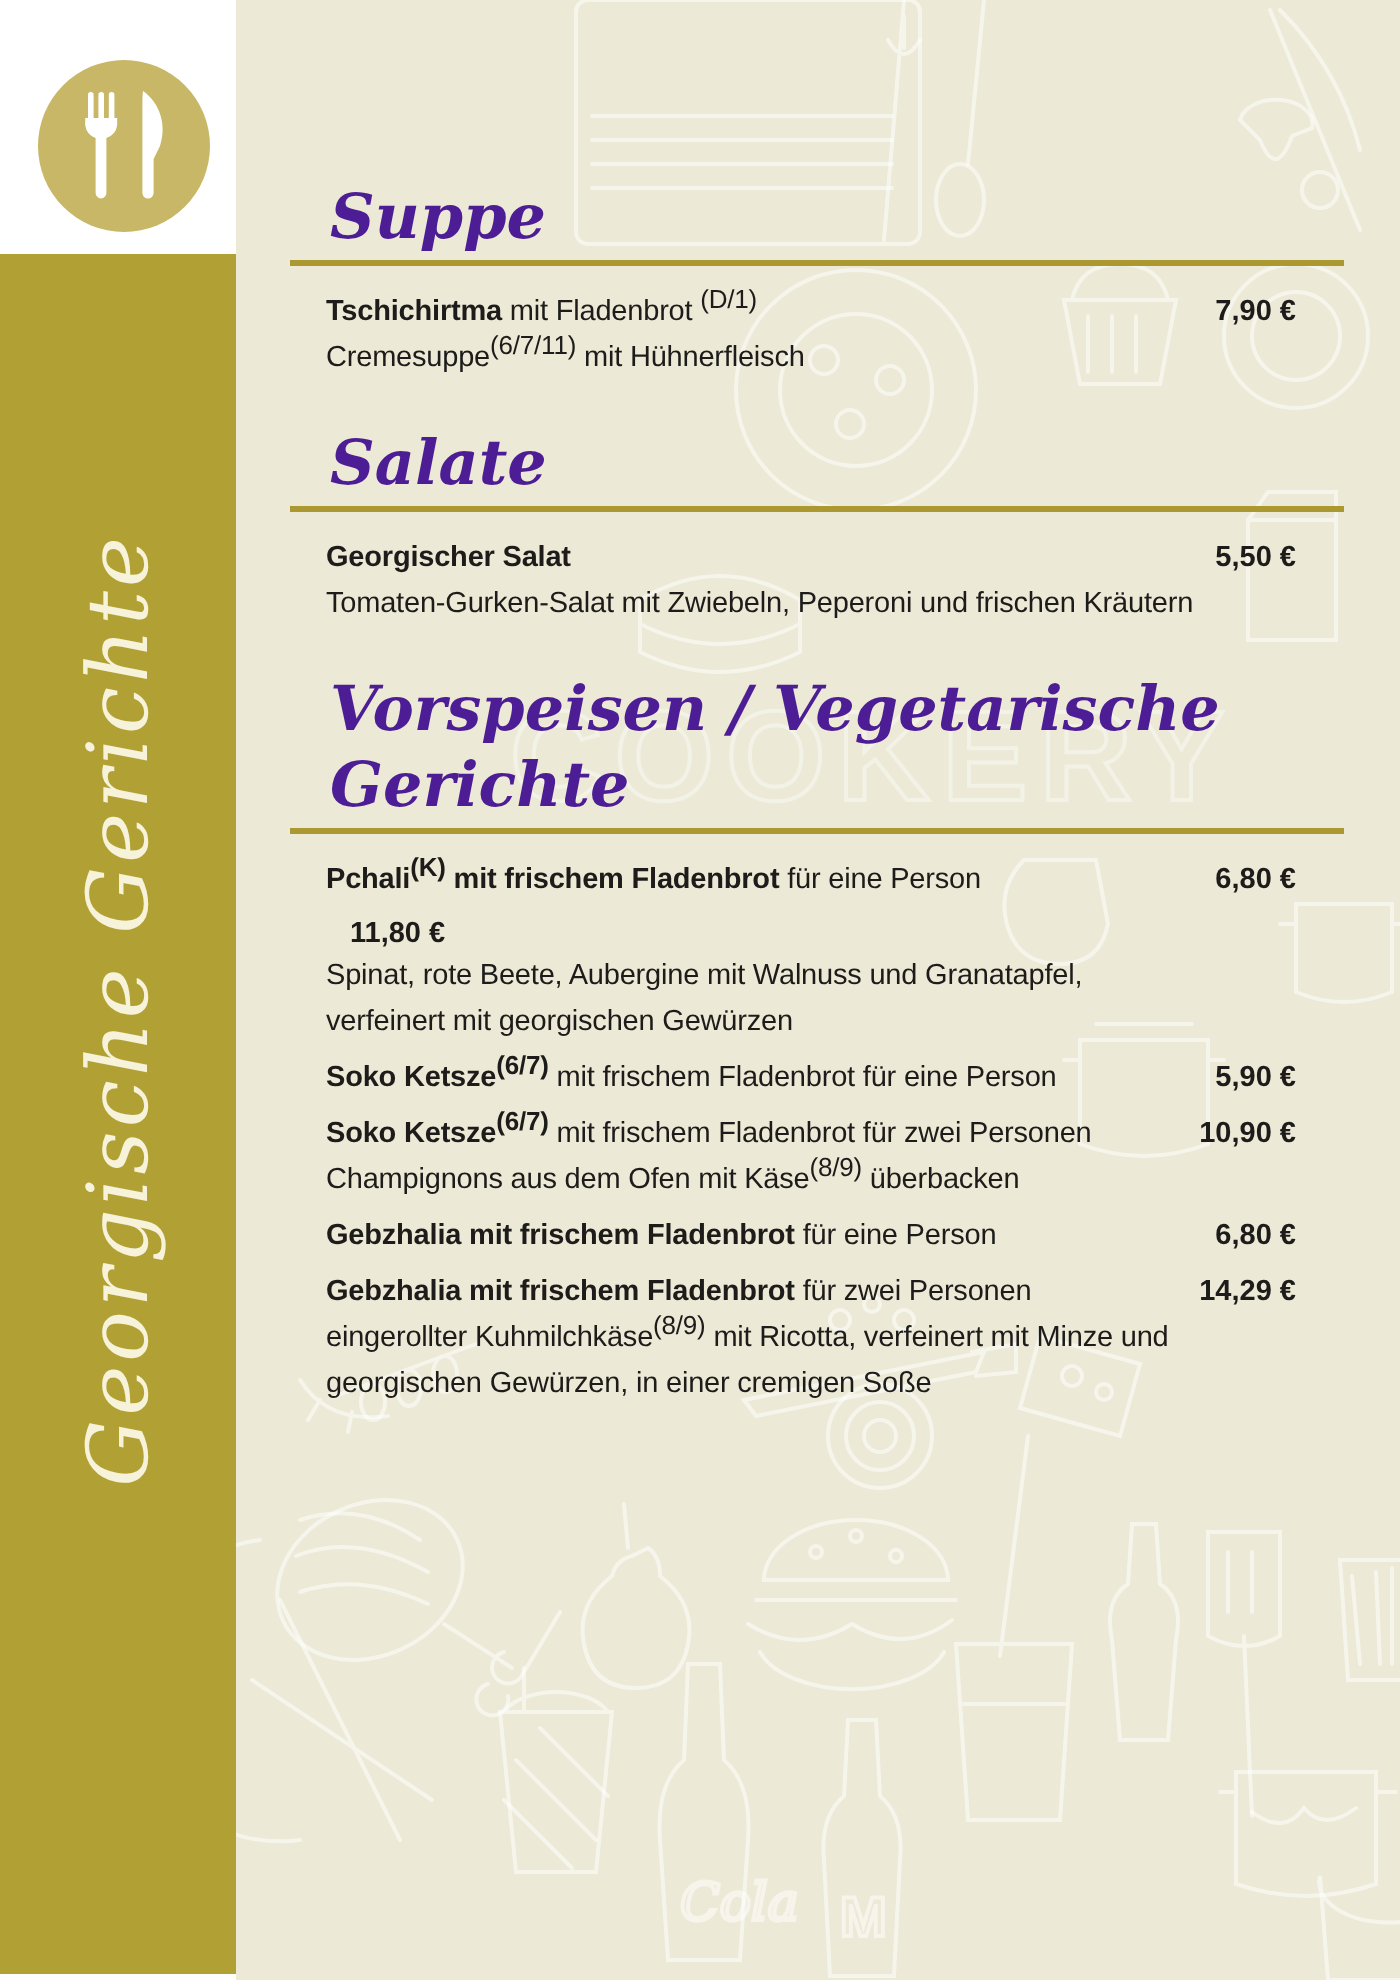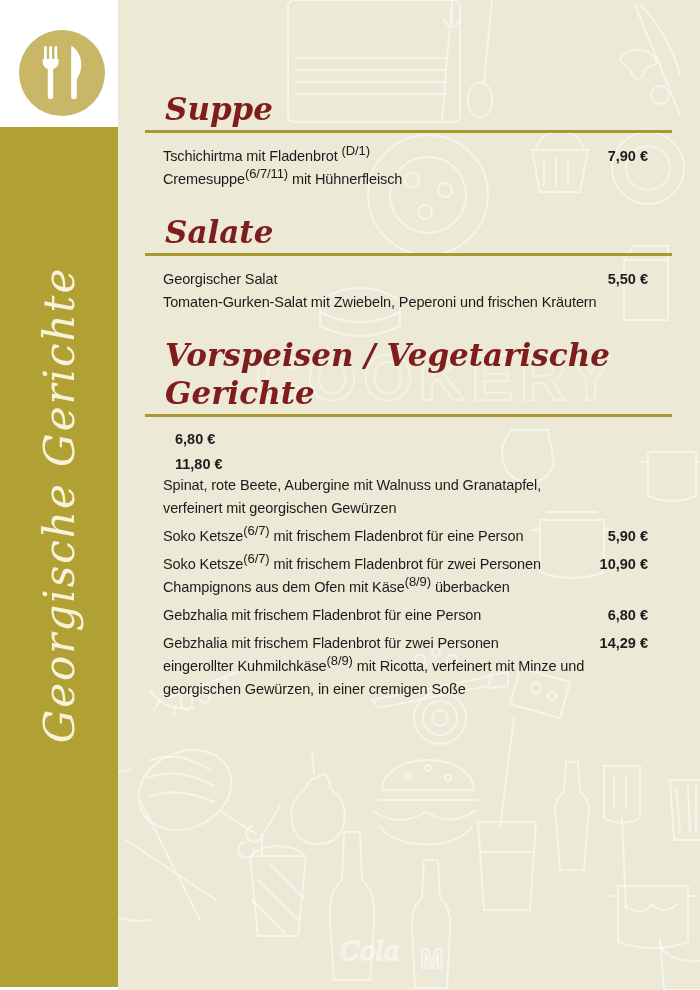--- a/index.html
+++ b/index.html
@@ -20,30 +20,30 @@
     transform:translate(-50%,-50%) rotate(-90deg);
     white-space:nowrap;
     font-family:"DejaVu Serif",serif;font-style:italic;font-weight:400;
     font-size:42px;letter-spacing:2px;color:#f7f2da;
   }
   
   .content{position:absolute;left:145px;top:0;width:527px;z-index:1;}
   .section-heading{
     margin:0;padding:0 0 0 20px;
     font-family:"DejaVu Serif",serif;font-style:italic;font-weight:700;
-    font-size:31px;line-height:38px;color:#7f1d1d;
+    font-size:31px;line-height:38px;color:#4c1d95;
   }
   .section-heading.first{margin-top:90px;}
   .section-heading.next{margin-top:24px;}
   .rule{height:3px;background:#ac9830;margin-top:2px;}
   .items{margin-top:14px;padding-left:18px;}
   .item{margin-bottom:9px;}
   .item-line{display:flex;justify-content:space-between;align-items:baseline;}
   .item-name{font-size:14.5px;line-height:19px;letter-spacing:-0.1px;}
-  .item-name .b{font-weight:400;}
+  .item-name .b{font-weight:700;}
   .item-price{font-weight:700;font-size:14.5px;white-space:nowrap;margin-left:12px;padding-right:24px;}
   .item-desc{font-size:14.5px;line-height:20px;letter-spacing:-0.1px;margin-top:3px;}
   sup{font-size:13px;line-height:0;}
 </style>
 </head>
 <body>
 
 <svg class="doodles" viewBox="0 0 700 990" xmlns="http://www.w3.org/2000/svg">
   <g fill="none" stroke="#ffffff" stroke-opacity="0.55" stroke-width="2" stroke-linecap="round">
 
@@ -130,20 +130,21 @@
           <span class="item-price">5,50 €</span>
         </div>
         <div class="item-desc"><span>Tomaten-Gurken-Salat mit Zwiebeln, Peperoni und frischen Kräutern</span></div>
       </div>
     </div>
     <h2 class="section-heading next">Vorspeisen / Vegetarische Gerichte</h2>
     <div class="rule"></div>
     <div class="items">
       <div class="item">
         <div class="item-line">
+          <span class="item-name"><span class="b">Pchali</span><sup class="b">(K)</sup><span class="b"> mit frischem Fladenbrot</span><span> für eine Person</span></span>
           <span class="item-price">6,80 €</span>
         </div>
       </div>
       <div class="item">
         <div class="item-line">
           <span class="item-price">11,80 €</span>
         </div>
         <div class="item-desc"><span>Spinat, rote Beete, Aubergine mit Walnuss und Granatapfel,</span></div>
         <div class="item-desc"><span>verfeinert mit georgischen Gewürzen</span></div>
       </div>

